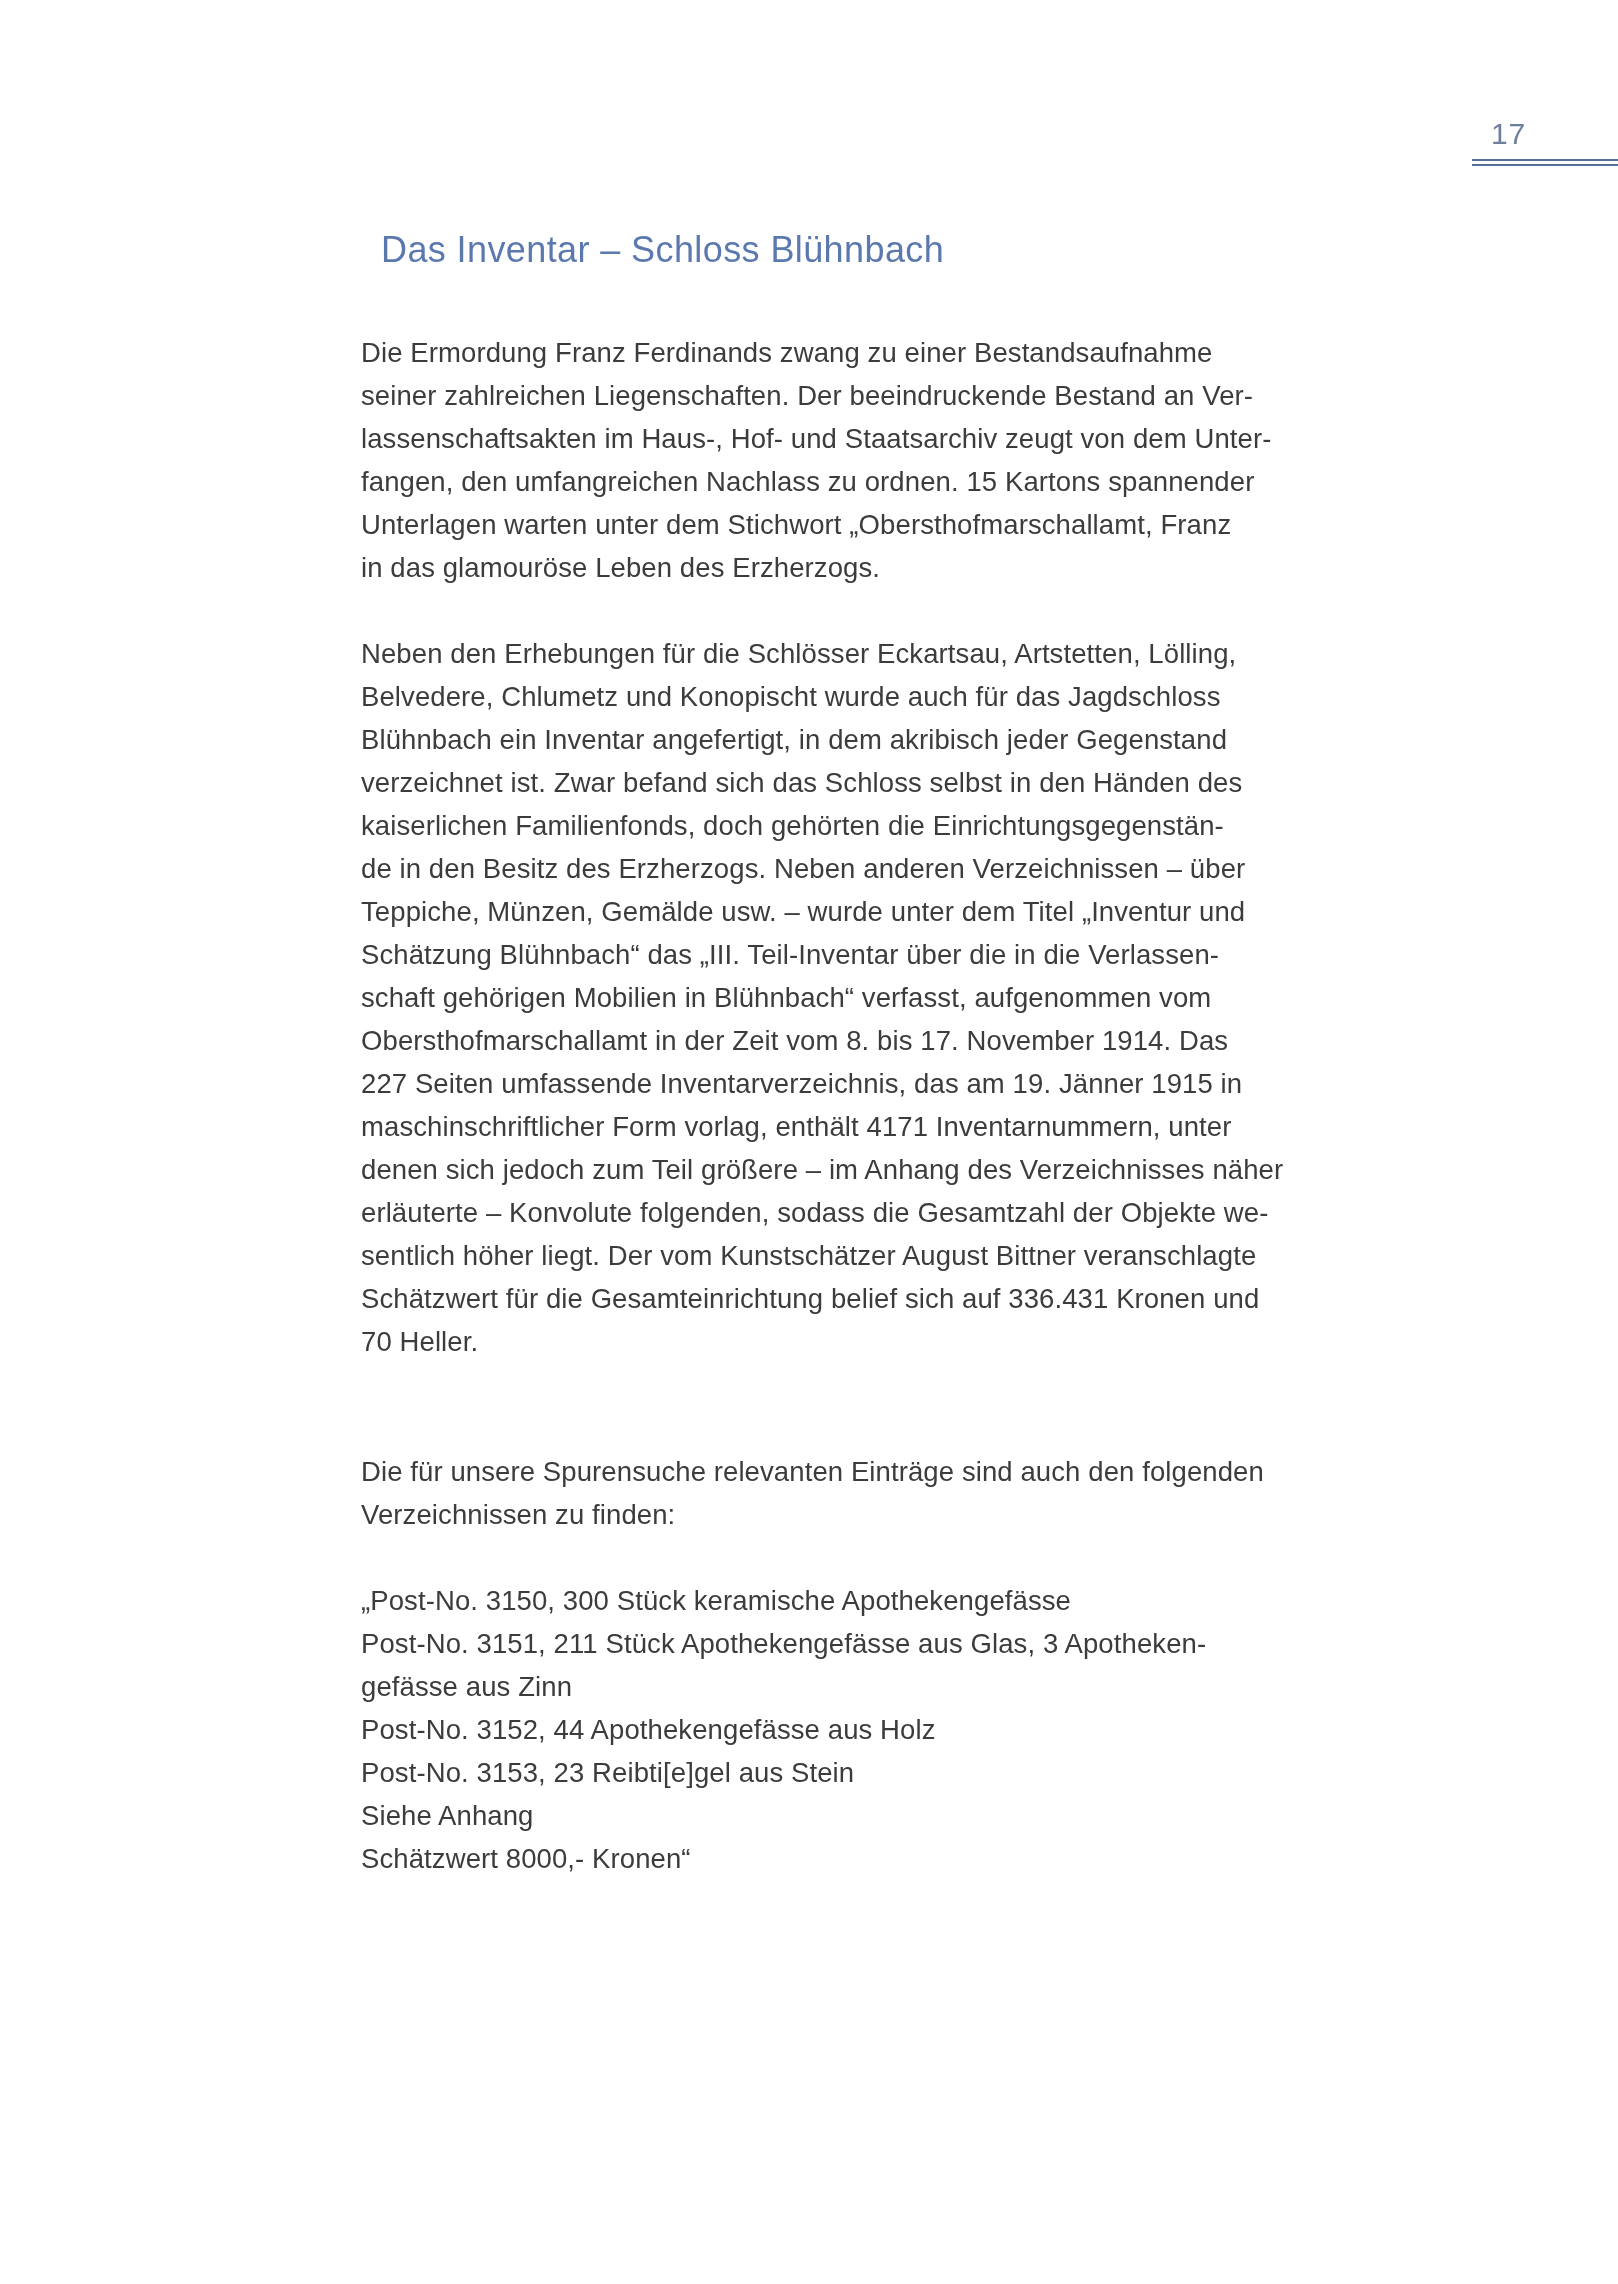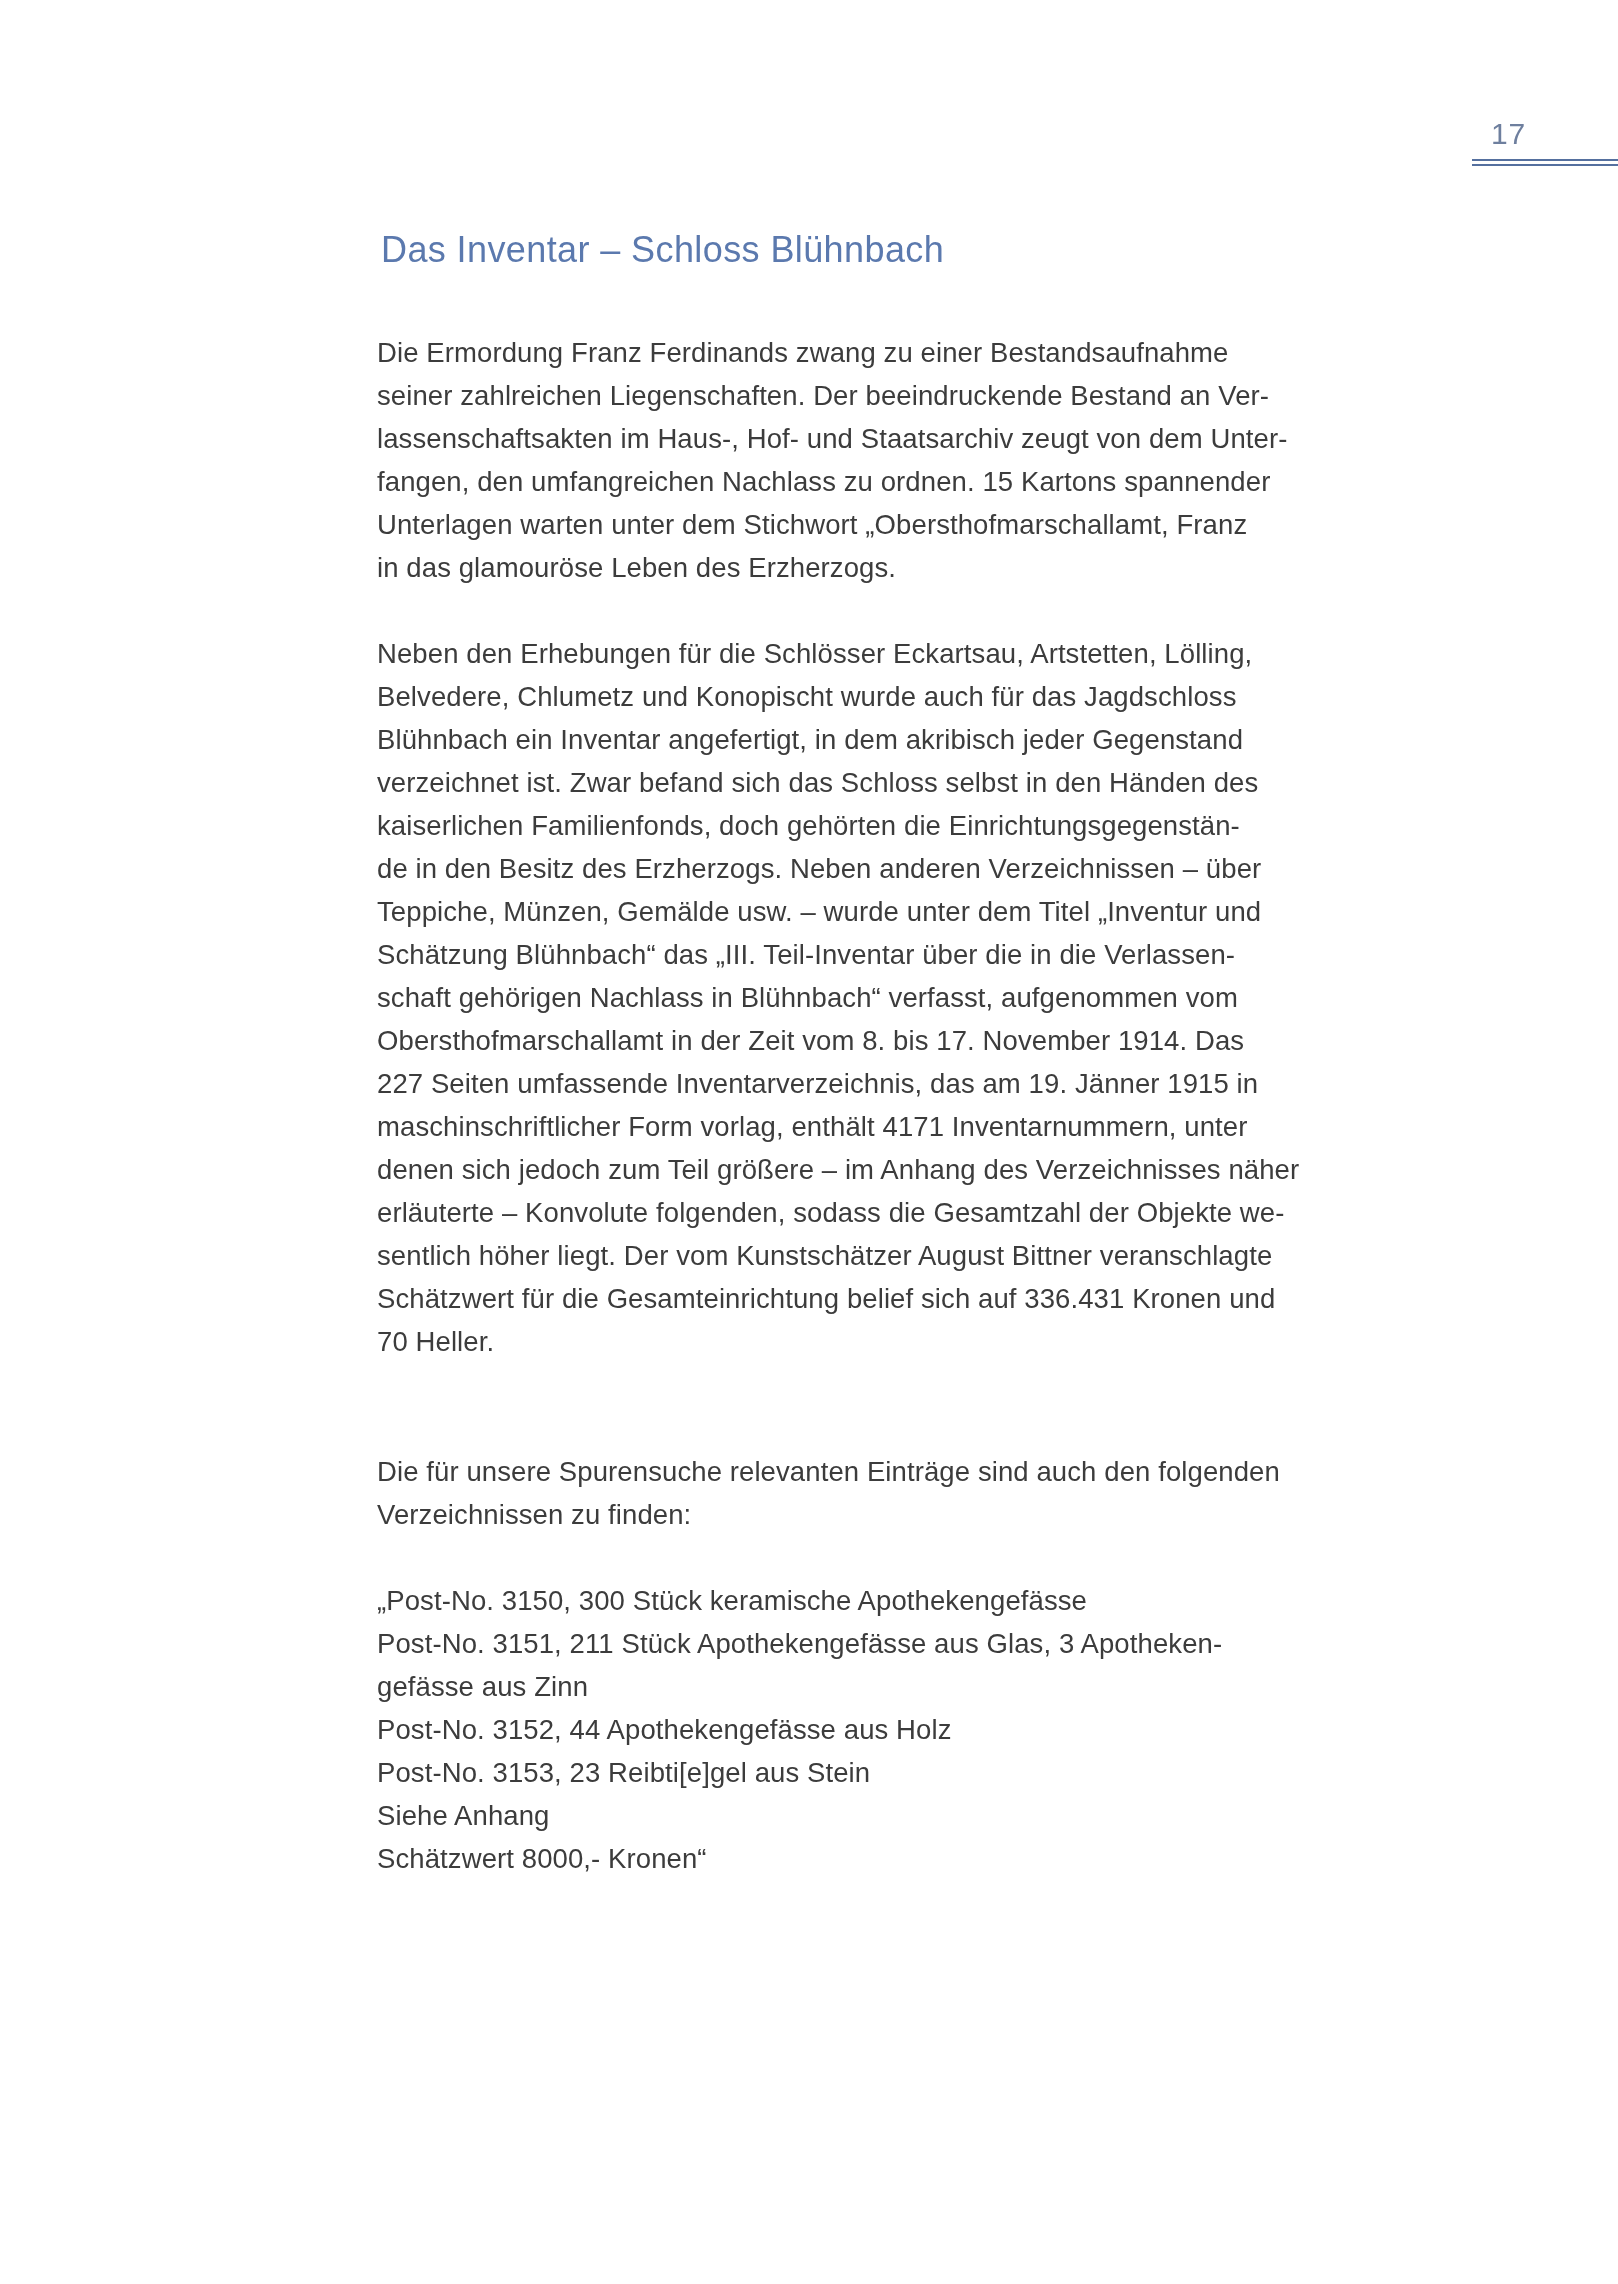--- a/index.html
+++ b/index.html
@@ -40,21 +40,21 @@
     left: 381px;
     top: 229px;
     font-size: 36px;
     font-weight: 300;
     color: #5b79ae;
     letter-spacing: 0.4px;
     white-space: nowrap;
   }
   .body-text {
     position: absolute;
-    left: 377px;
+    left: 361px;
     top: 331px;
     font-size: 27.5px;
     font-weight: 300;
     color: #3c3c3c;
     line-height: 43px;
     letter-spacing: 0.1px;
   }
   .para { margin: 0 0 43px 0; }
   .para.gap-2 { margin-bottom: 87px; }
   .para:last-child { margin-bottom: 0; margin-top: 24px; }
@@ -81,21 +81,21 @@
 
   <div class="para gap-2">
     <div class="line">Neben den Erhebungen für die Schlösser Eckartsau, Artstetten, Lölling,</div>
     <div class="line">Belvedere, Chlumetz und Konopischt wurde auch für das Jagdschloss</div>
     <div class="line">Blühnbach ein Inventar angefertigt, in dem akribisch jeder Gegenstand</div>
     <div class="line">verzeichnet ist. Zwar befand sich das Schloss selbst in den Händen des</div>
     <div class="line">kaiserlichen Familienfonds, doch gehörten die Einrichtungsgegenstän-</div>
     <div class="line">de in den Besitz des Erzherzogs. Neben anderen Verzeichnissen – über</div>
     <div class="line">Teppiche, Münzen, Gemälde usw. – wurde unter dem Titel „Inventur und</div>
     <div class="line">Schätzung Blühnbach“ das „III. Teil-Inventar über die in die Verlassen-</div>
-    <div class="line">schaft gehörigen Nachlass in Blühnbach“ verfasst, aufgenommen vom</div>
+    <div class="line">schaft gehörigen Mobilien in Blühnbach“ verfasst, aufgenommen vom</div>
     <div class="line">Obersthofmarschallamt in der Zeit vom 8. bis 17. November 1914. Das</div>
     <div class="line">227 Seiten umfassende Inventarverzeichnis, das am 19. Jänner 1915 in</div>
     <div class="line">maschinschriftlicher Form vorlag, enthält 4171 Inventarnummern, unter</div>
     <div class="line">denen sich jedoch zum Teil größere – im Anhang des Verzeichnisses näher</div>
     <div class="line">erläuterte – Konvolute folgenden, sodass die Gesamtzahl der Objekte we-</div>
     <div class="line">sentlich höher liegt. Der vom Kunstschätzer August Bittner veranschlagte</div>
     <div class="line">Schätzwert für die Gesamteinrichtung belief sich auf 336.431 Kronen und</div>
     <div class="line">70 Heller.</div>
   </div>
 

